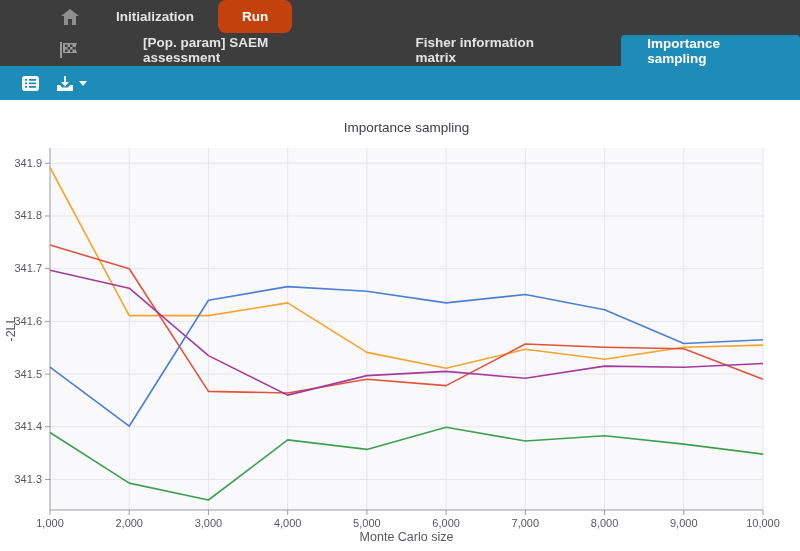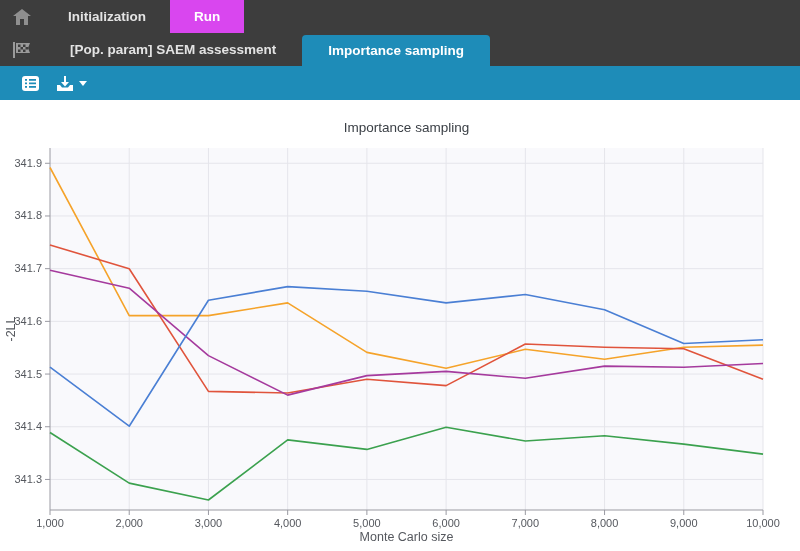--- a/index.html
+++ b/index.html
@@ -1,25 +1,25 @@
 <!DOCTYPE html>
 <html><head>
 <meta charset="utf-8">
 <style>
   * { margin:0; padding:0; box-sizing:border-box; }
   html,body { width:800px; height:551px; background:#fff; overflow:hidden;
     font-family:"Liberation Sans", sans-serif; }
   
   .navwrap { background:#3d3d3d; }
-  .navrow { display:flex; align-items:stretch; height:33px; }
+  .navrow { display:flex; align-items:stretch; height:33px;padding-left:48px; }
   .nav-icon { width:44px; display:flex; align-items:center; justify-content:center; }
   .toptab { display:flex; align-items:center; padding:0 24px; color:#e3e3e3;
     font-size:13.5px; font-weight:700; cursor:pointer; }
-  .toptab.active { background:#d946ef; color:#fff; }
-  .subrow { height:33px; }
+  .toptab.active { background:#c2410c; color:#fff;border-radius:8px; }
+  .subrow { height:33px;gap:28px; }
   .subtab { display:flex; align-items:center; padding:0 26px; color:#e3e3e3;
     font-size:13.5px; font-weight:700; cursor:pointer; }
   .subtab.active { background:#1e8cb8; color:#fff; border-radius:4px 4px 0 0; margin-top:2px; }
   
   .toolbar { background:#1e8cb8; height:34px; display:flex; align-items:center; padding-left:18px; gap:10px; }
   .tbtn { display:flex; align-items:center; gap:4px; cursor:pointer; padding:4px; }
   
   .icon-list { width:17px; height:15px; background:#fff; border-radius:3px; position:relative; }
   .icon-list::before { content:""; position:absolute; left:3px; top:3px; width:2px; height:9px;
     background-image:linear-gradient(#1e8cb8 2px, transparent 2px);
@@ -55,20 +55,21 @@
           <rect x="5" y="2.5" width="2.5" height="2.5"></rect>
             <rect x="10" y="2.5" width="2.5" height="2.5"></rect>
           <rect x="7.5" y="5" width="2.5" height="2.5"></rect>
             <rect x="12.5" y="5" width="2.5" height="2.5"></rect>
           <rect x="5" y="7.5" width="2.5" height="2.5"></rect>
             <rect x="10" y="7.5" width="2.5" height="2.5"></rect>
         </g>
       </svg>
     </div>
     <div class="subtab">[Pop. param] SAEM assessment</div>
+    <div class="subtab">Fisher information matrix</div>
     <div class="subtab active">Importance sampling</div>
   </div>
 </div>
 
 <div class="toolbar">
   <div class="tbtn">
     <span class="icon-list"></span>
   </div>
   <div class="tbtn">
     <svg width="16" height="15" viewBox="0 0 16 15">

